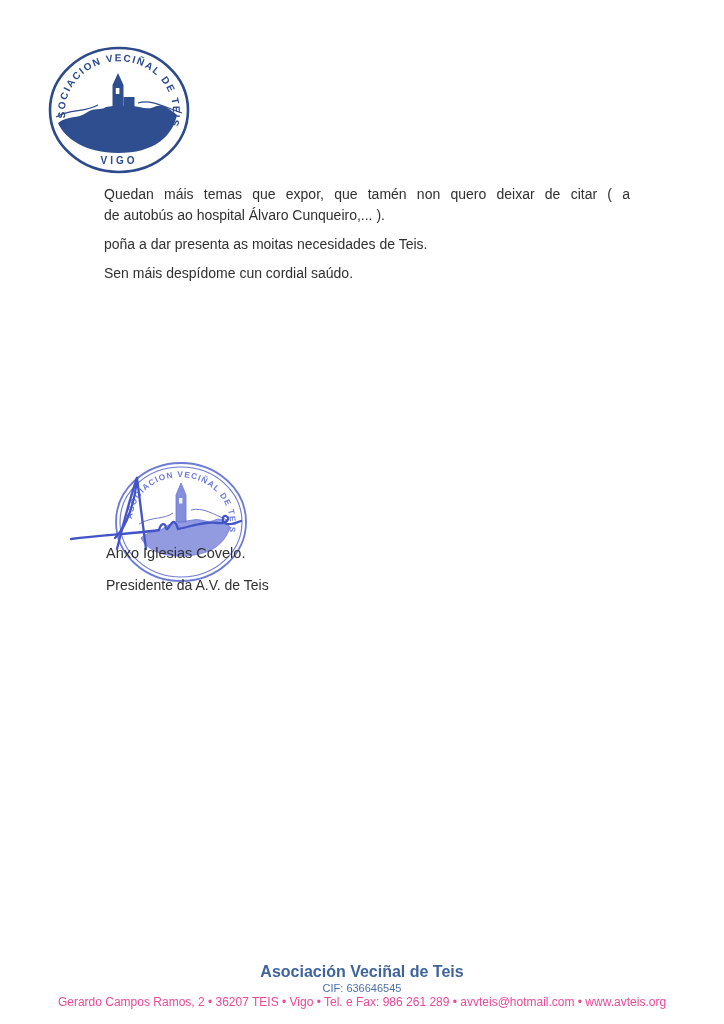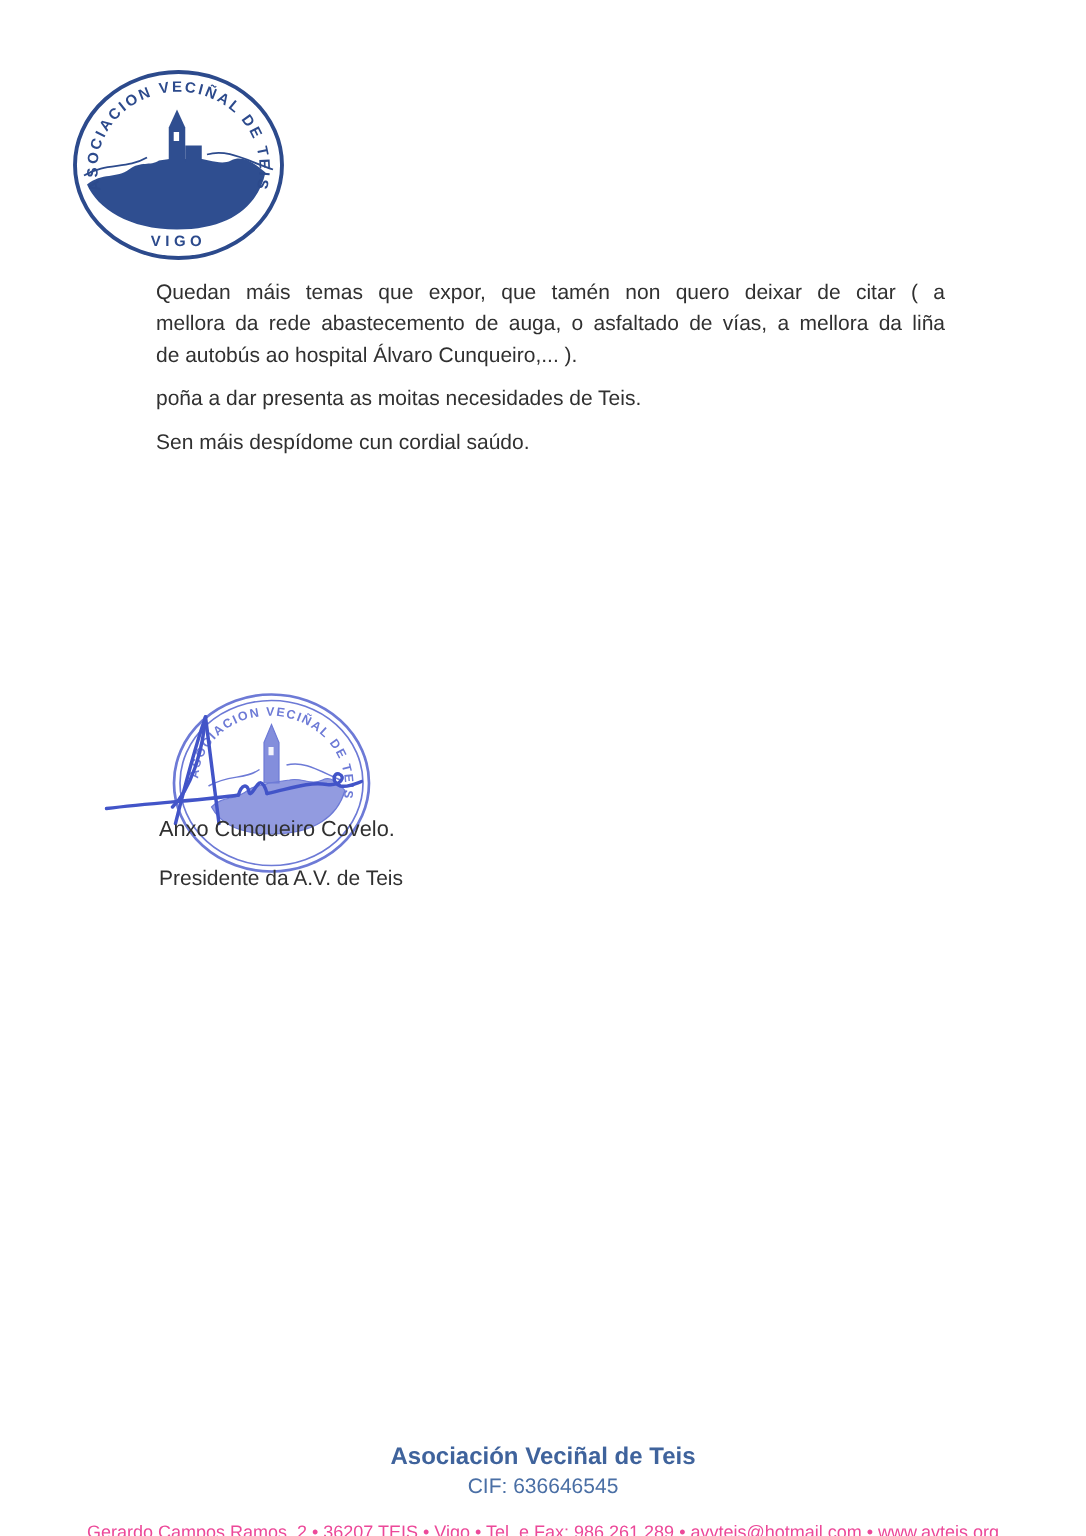--- a/index.html
+++ b/index.html
@@ -12,21 +12,21 @@
   .body-block{position:absolute;left:104px;top:184px;width:526px;font-size:14px;line-height:21px;}
   .para{margin:0 0 8px 0;}
   .jl{text-align:justify;text-align-last:justify;-moz-text-align-last:justify;text-justify:inter-word;}
   .jl.last{text-align-last:left;-moz-text-align-last:left;}
   .date-line{position:absolute;left:104px;top:439px;width:518px;text-align:right;font-size:14px;}
   .stampsig{position:absolute;left:55px;top:450px;width:260px;height:160px;}
   .signer-name{position:absolute;left:106px;top:545px;font-size:14.5px;}
   .signer-title{position:absolute;left:106px;top:577px;font-size:14px;}
   .footer{position:absolute;left:0;top:963px;width:724px;text-align:center;line-height:1.15;}
   .footer .f1{font-size:16px;font-weight:bold;color:#3f639c;margin-bottom:1px;}
-  .footer .f2{font-size:14px;color:#4a6fa5;margin-bottom:17px;}
+  .footer .f2{font-size:11px;color:#4a6fa5;margin-bottom:1px;}
   .footer .f3{font-size:12px;color:#ec4899;}
   svg text{font-family:"Liberation Sans", sans-serif;}
 </style>
 </head>
 <body>
 
 <div class="page">
 
   <svg class="logo" viewBox="0 0 146 132" aria-hidden="true">
     <defs>
@@ -45,21 +45,20 @@
 
     <text font-size="10" font-weight="bold" fill="#2c4a8c" letter-spacing="1.6">
       <textPath href="#logoArc" startOffset="50%" text-anchor="middle">ASOCIACION VECIÑAL DE TEIS</textPath>
     </text>
     <text x="73" y="119" text-anchor="middle" font-size="10" font-weight="bold" letter-spacing="3" fill="#2c4a8c">VIGO</text>
   </svg>
 
   <div class="body-block">
     <div class="para">
       <div class="jl">Quedan máis temas que expor,  que tamén non quero deixar de citar ( a</div>
-      <div class="jl">mellora da rede abastecemento de auga, o asfaltado de vías, a mellora  da liña</div>
       <div class="jl last">de autobús ao hospital Álvaro Cunqueiro,... ).</div>
     </div>
     <div class="para">
       <div class="jl last">poña a dar  presenta as moitas necesidades de Teis.</div>
     </div>
     <div class="para">
       <div class="jl last">Sen máis despídome cun cordial saúdo.</div>
     </div>
   </div>
 
@@ -87,21 +86,21 @@
     <g fill="none" stroke="#4254c8" stroke-width="2.3" stroke-linecap="round">
       <path d="M 16,89 C 50,85 85,83 104,80"></path>
       <path d="M 104,80 C 106,73 110,72 111,78 C 112,82 115,74 118,72 C 120,71 122,75 123,79"></path>
       <path d="M 123,79 C 138,76 150,71 163,73 C 172,74 176,68 171,66 C 167,65 166,72 172,74 C 176,75 181,73 186,71"></path>
       <path d="M 62,99 C 68,75 76,45 82,28"></path>
       <path d="M 82,28 C 84,45 88,75 91,99"></path>
       <path d="M 82,28 C 80,52 72,76 60,88"></path>
     </g>
   </svg>
 
-  <div class="signer-name">Anxo Cunqueiro Covelo.</div>
+  <div class="signer-name">Anxo Iglesias Covelo.</div>
   <div class="signer-title">Presidente da A.V. de Teis</div>
 
   <div class="footer">
     <div class="f1">Asociación Veciñal de Teis</div>
     <div class="f2">CIF: 636646545</div>
     <div class="f3">Gerardo Campos Ramos, 2 • 36207 TEIS • Vigo • Tel. e Fax: 986 261 289 • avvteis@hotmail.com  • www.avteis.org</div>
   </div>
 
 </div>
 

